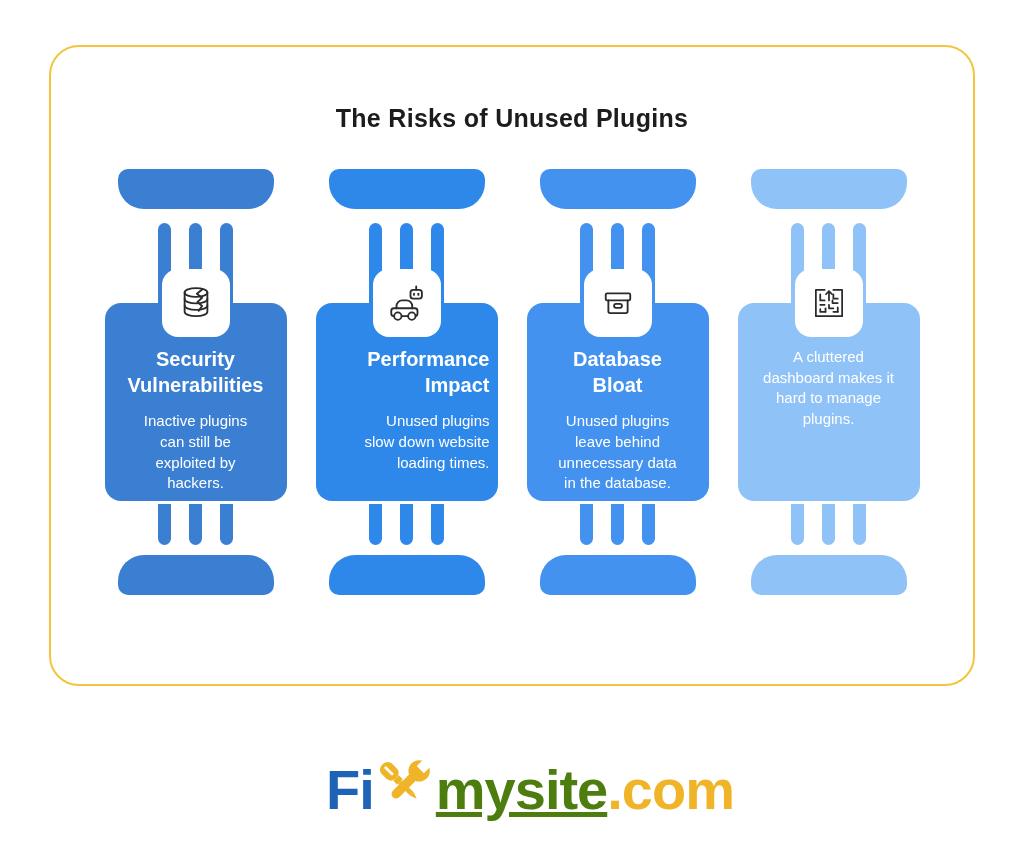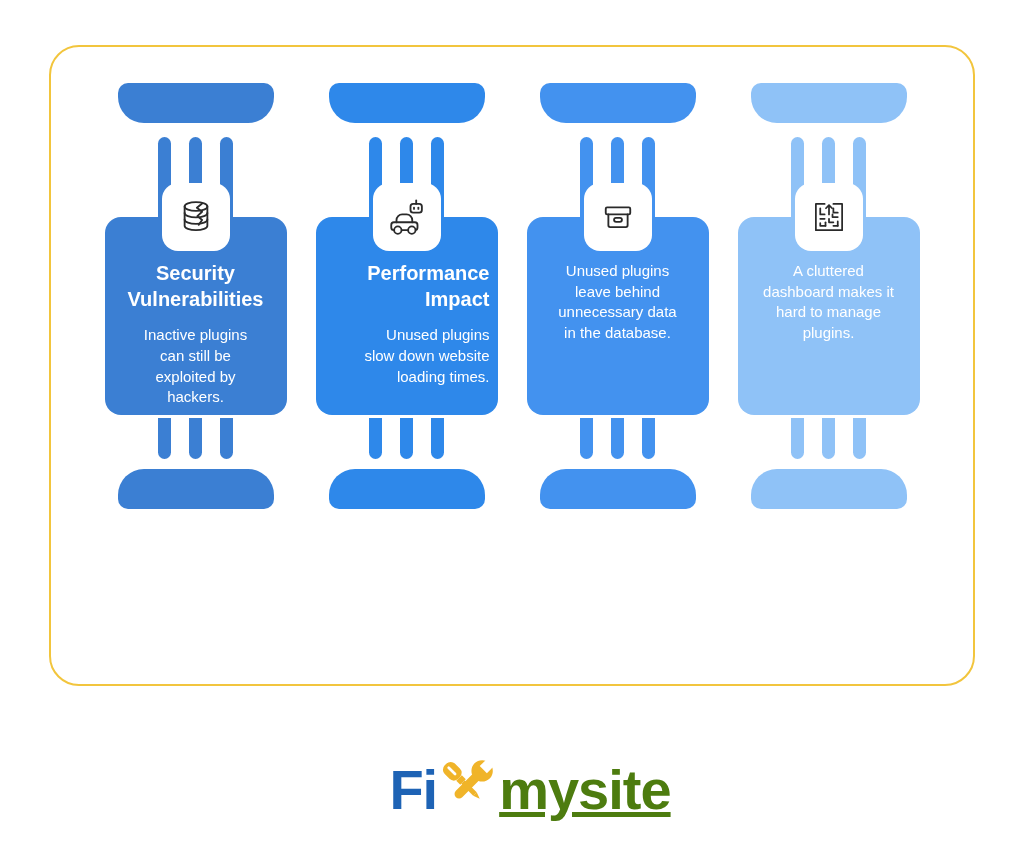--- a/index.html
+++ b/index.html
@@ -84,20 +84,21 @@
     padding-left: 36px;
   }
   .logo-x { width: 72px; height: 72px; margin: 0 -4px 6px -6px; }
   .logo-x svg { width: 72px; height: 72px; display: block; }
 </style>
 </head>
 <body>
 
 <div class="page">
   <div class="panel">
+    <h1 class="title">The Risks of Unused Plugins</h1>
 
     <div class="columns">
 
       <div class="column">
         <div class="cap cap-top" style="background: rgb(59, 127, 211);"></div>
         <div class="prongs prongs-top">
           <span class="prong" style="background: rgb(59, 127, 211);"></span>
           <span class="prong" style="background: rgb(59, 127, 211);"></span>
           <span class="prong" style="background: rgb(59, 127, 211);"></span>
         </div>
@@ -168,20 +169,22 @@
           <span class="prong" style="background: rgb(67, 146, 239);"></span>
         </div>
         <div class="card" style="background: rgb(67, 146, 239);">
           <div class="icon-box">
             <svg width="42" height="42" viewBox="0 0 48 48" fill="none" stroke="#2a2a2a" stroke-width="2.1" stroke-linecap="round" stroke-linejoin="round">
               <rect x="10" y="13" width="28" height="8" rx="1.5"></rect>
               <path d="M13 21 v12.5 a2 2 0 0 0 2 2 h18 a2 2 0 0 0 2 -2 V21"></path>
               <rect x="19.5" y="25" width="9" height="4.5" rx="2.25"></rect>
             </svg>
           </div>
+          <h2 class="card-title">Database
+Bloat</h2>
           <p class="card-body">Unused plugins
 leave behind
 unnecessary data
 in the database.</p>
         </div>
         <div class="prongs prongs-bottom">
           <span class="prong" style="background: rgb(67, 146, 239);"></span>
           <span class="prong" style="background: rgb(67, 146, 239);"></span>
           <span class="prong" style="background: rgb(67, 146, 239);"></span>
         </div>
@@ -242,14 +245,15 @@
         <g transform="rotate(-45 32 32)">
           <rect x="25.5" y="5" width="13" height="17" rx="5.5" fill="#f0b429"></rect>
           <line x1="32" y1="9" x2="32" y2="17" stroke="#ffffff" stroke-width="2.4" stroke-linecap="round"></line>
           <rect x="28.5" y="22" width="7" height="5" fill="#f0b429"></rect>
           <rect x="29.8" y="27" width="4.4" height="15" fill="#f0b429"></rect>
           <path d="M29.8 42 h4.4 l-2.2 6 z" fill="#f0b429"></path>
         </g>
       </svg>
     </span>
     <span style="color: #4d7c0f; text-decoration: underline;">mysite</span>
+    <span style="color: rgb(240, 180, 41);">.com</span>
   </div>
 </div>
 
 </body></html>

